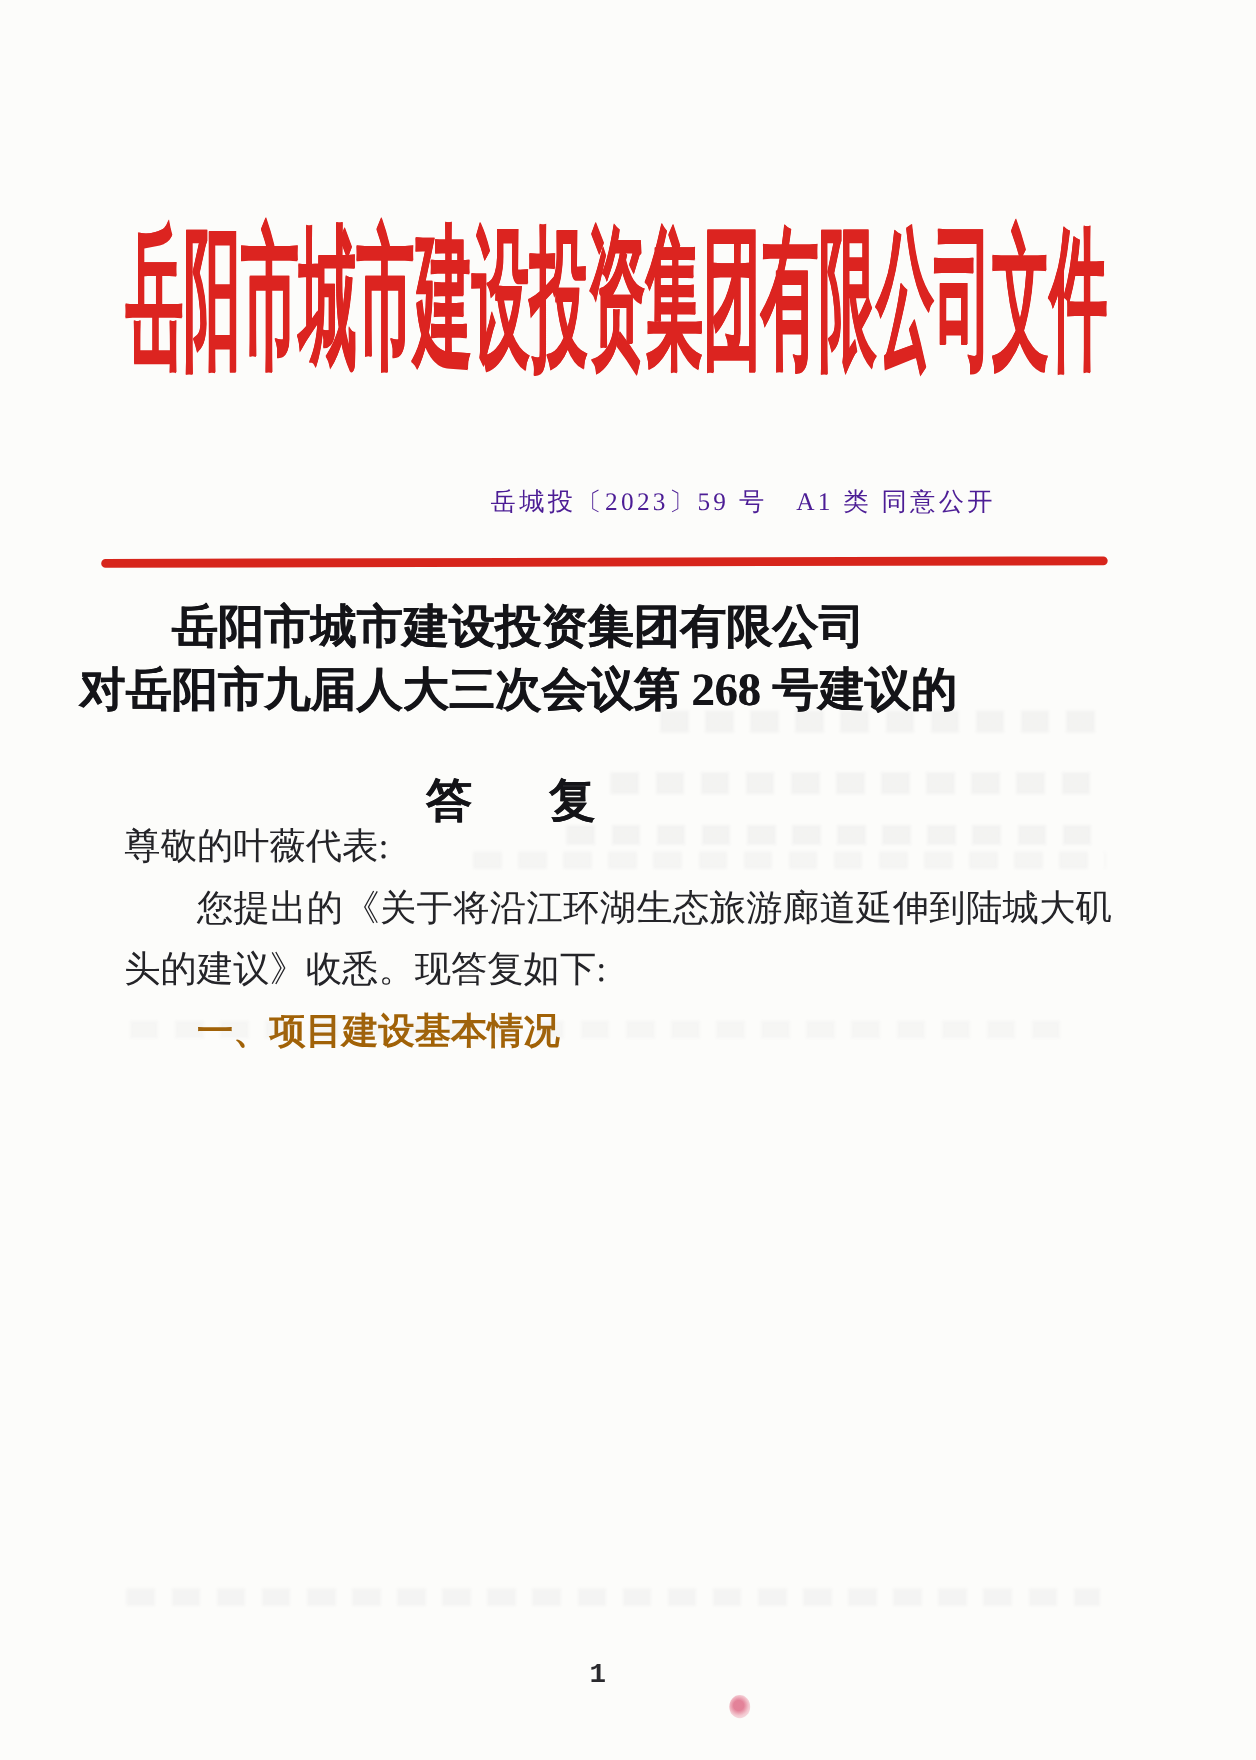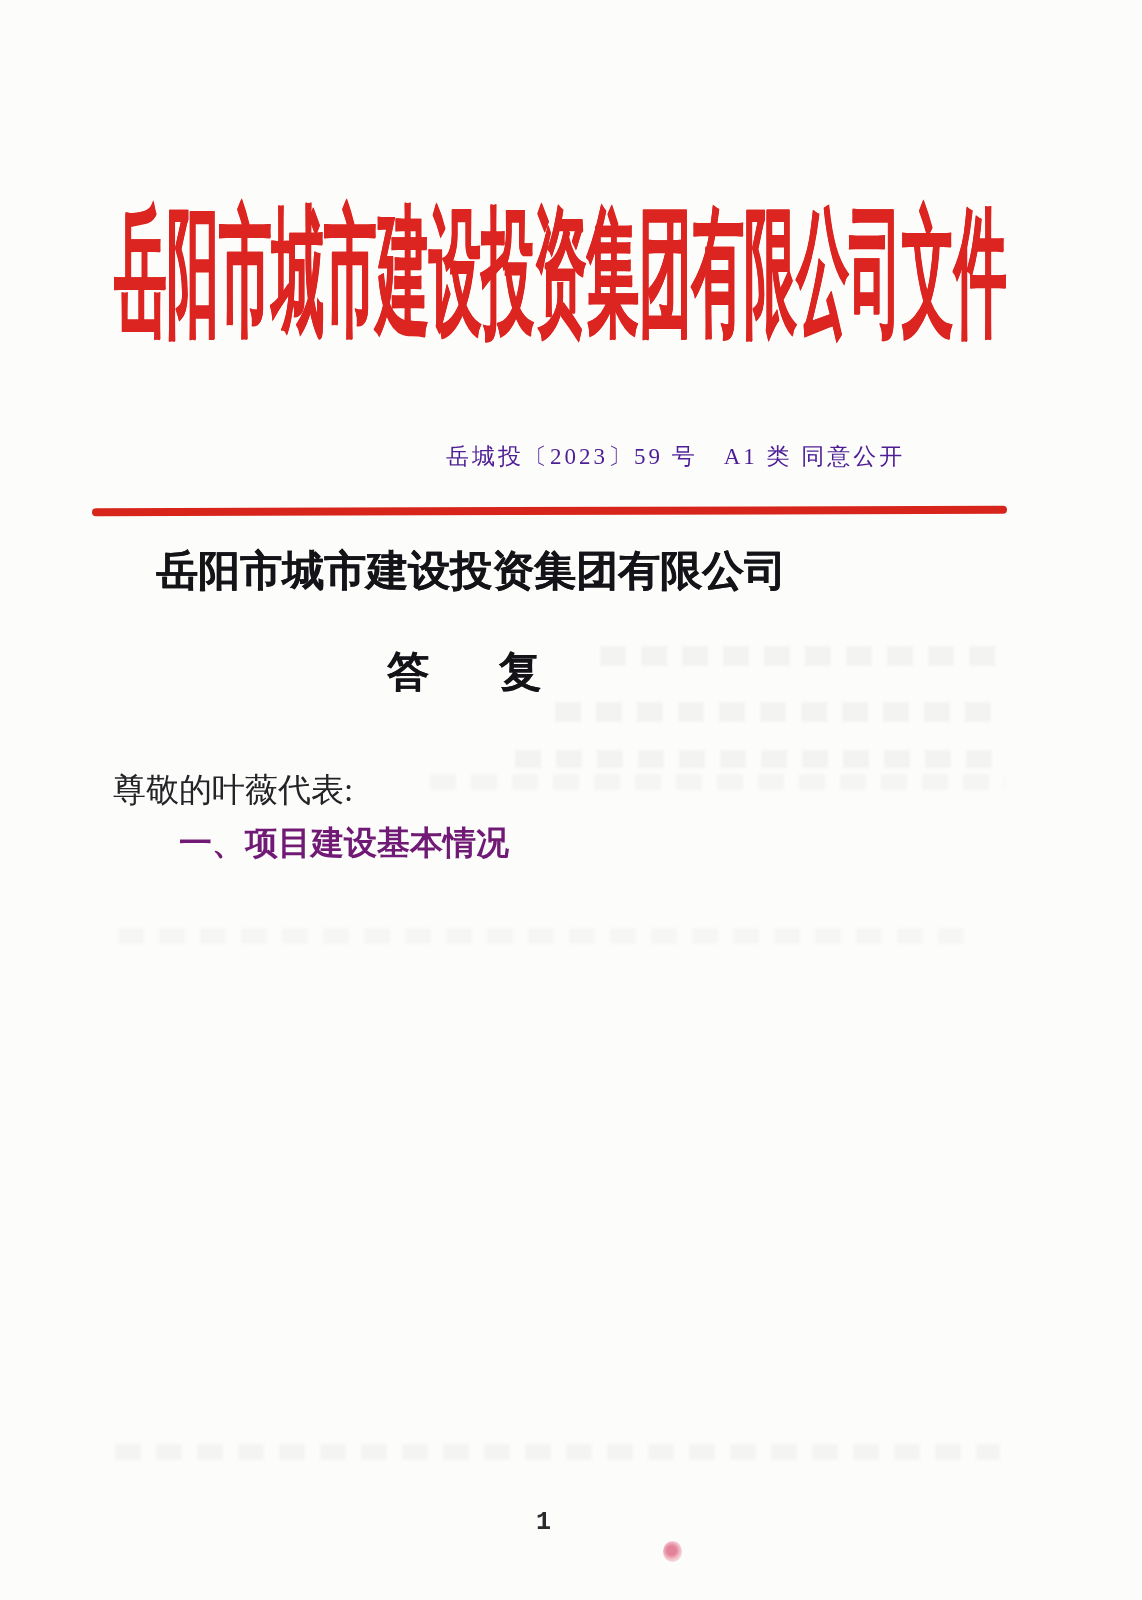--- a/index.html
+++ b/index.html
@@ -62,36 +62,36 @@
     line-height: 57px;
     color: #141418;
     text-shadow: 0.6px 0 0 currentColor;
   }
   .title-line3 {
     letter-spacing: 14px;
     margin-top: 44px;
   }
   .body-block {
     position: absolute;
-    top: 762px;
+    top: 742px;
     left: 113px;
     width: 898px;
     font-size: 33px;
     line-height: 56px;
     text-align: justify;
     color: #242428;
   }
   .body-block p { margin: 0; }
   .indent { text-indent: 2em; }
   .section-heading {
     text-indent: 2em;
-    font-family: Liberation Mono, monospace;
+    font-family: Liberation Serif, serif;
     font-weight: bold;
     font-size: 33px;
-    color: #701a75;
+    color: #a16207;
   }
   .pagenum {
     position: absolute;
     top: 1508px;
     left: 536px;
     font-size: 25px;
     font-weight: bold;
     font-family: "Liberation Mono", "DejaVu Sans Mono", monospace;
     color: #2a2a2e;
   }
@@ -131,25 +131,27 @@
 <div class="page">
 
   <div class="letterhead">岳阳市城市建设投资集团有限公司文件</div>
 
   <div class="docnum">岳城投〔2023〕59 号　A1 类 同意公开</div>
 
   <div class="redrule"></div>
 
   <div class="title-block">
     <div>岳阳市城市建设投资集团有限公司</div>
+    <div>对岳阳市九届人大三次会议第 268 号建议的</div>
     <div class="title-line3">答　复</div>
   </div>
 
   <div class="body-block">
     <p class="salutation">尊敬的叶薇代表:</p>
+    <p class="indent">您提出的《关于将沿江环湖生态旅游廊道延伸到陆城大矶头的建议》收悉。现答复如下:</p>
     <p class="section-heading">一、项目建设基本情况</p>
   </div>
 
   <div class="ghost g1"></div>
   <div class="ghost g2"></div>
   <div class="ghost g3"></div>
   <div class="ghost g4"></div>
   <div class="ghost g5"></div>
   <div class="ghost g6"></div>
 

